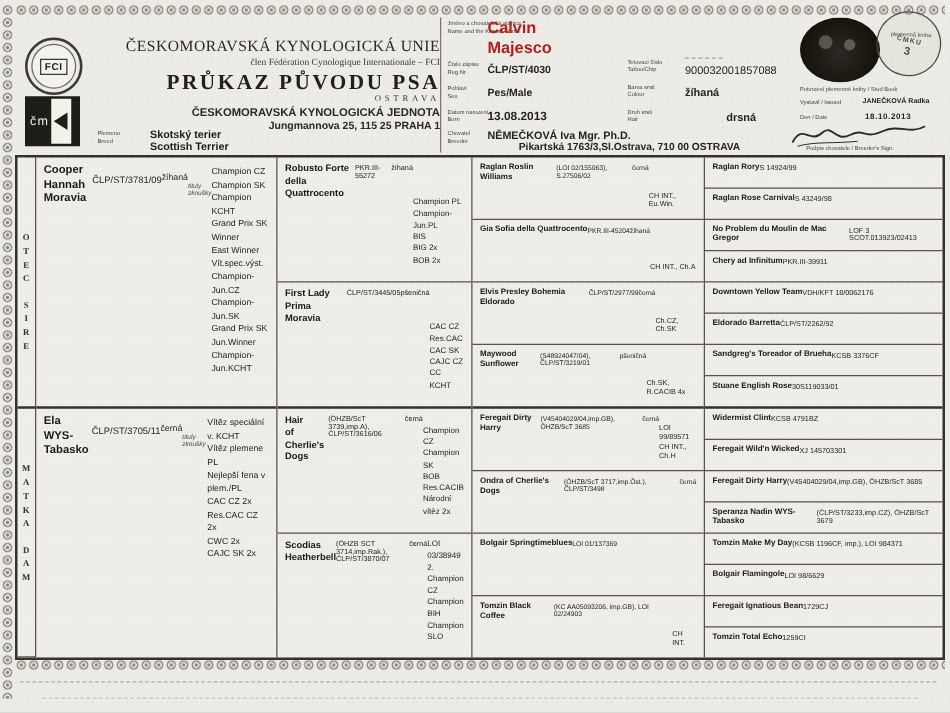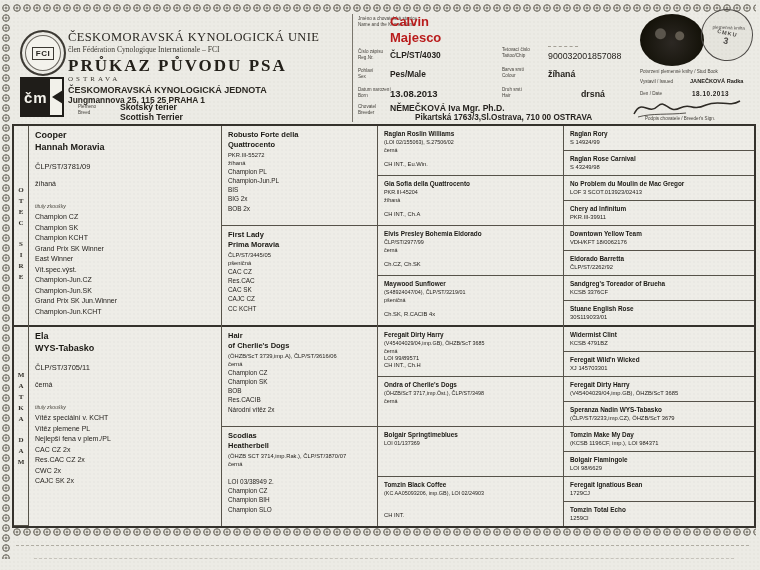--- a/index.html
+++ b/index.html
@@ -18,31 +18,31 @@
   .pre{white-space:pre-line;}
   .lbl{font-size:4.6px;line-height:1.35;color:#45423c;white-space:pre-line;}
   .hline{position:absolute;background:#7a766d;}
   .dashes{position:absolute;border-top:1px dashed #a39f95;}
   
   #fci-logo{left:20px;top:30px;width:42px;height:42px;border:2px solid #3c3933;border-radius:50%;
         display:flex;align-items:center;justify-content:center;background:#f3f2ec;
         box-shadow:inset 0 0 0 3px #ecebe5, inset 0 0 0 4px #6b6760;}
   #fci-logo .box{border:1.5px solid #3c3933;font-size:8px;font-weight:bold;padding:1px 3px;letter-spacing:.5px;}
   #cmku-logo{left:20px;top:77px;width:44px;height:40px;background:#1f1d19;display:flex;}
-  #cmku-logo .txt{color:#f2f1ea;font-weight:bold;font-size:15px;letter-spacing:1px;margin:auto 2px auto 4px;}
+  #cmku-logo .txt{color:#f2f1ea;font-weight:normal;font-size:10px;letter-spacing:1px;margin:auto 2px auto 4px;}
   #cmku-logo .w{position:relative;width:16px;background:#f2f1ea;margin:2px 2px 2px 0;}
   #cmku-logo .tri{position:absolute;top:50%;left:2px;transform:translateY(-50%);
         width:0;height:0;border-top:7px solid transparent;border-bottom:7px solid transparent;border-right:11px solid #1f1d19;}
-  .hc{text-align:left;}
+  .hc{text-align:right;}
   
   #ptable{position:absolute;left:12px;top:124px;width:740px;height:400px;border:2px solid #35322c;
         display:grid;grid-template-columns:15px 193px 156px 186px 1fr;background:rgba(255,255,255,.1);}
   .col{display:flex;flex-direction:column;border-right:1px solid #57534a;min-width:0;}
   .col:last-child{border-right:none;}
-  .cell{flex:1;border-bottom:1px solid #57534a;padding:4px 6px;display:flex;flex-direction:column;min-height:0;overflow:hidden;}
+  .cell{flex:1;border-bottom:1px solid #57534a;padding:4px 6px;display:flex;flex-direction:row;min-height:0;overflow:hidden;}
   .col .cell:last-child{border-bottom:none;}
   .cell.mid{border-bottom:2px solid #35322c;}
   .vertwrap{flex:1;border-bottom:1px solid #57534a;display:flex;flex-direction:column;align-items:center;}
   .vertwrap.mid{border-bottom:2px solid #35322c;}
   .vert{writing-mode:vertical-rl;text-orientation:upright;font-size:7px;font-weight:bold;
         letter-spacing:3px;color:#33302a;font-family:"Liberation Serif",serif;}
   .nm{font-weight:bold;color:#1b1914;}
   .c1 .nm{font-size:9px;line-height:1.3;}
   .c1 .rg{font-size:7.5px;margin-top:9px;}
   .c1 .cl{font-size:7px;margin-top:9px;}

